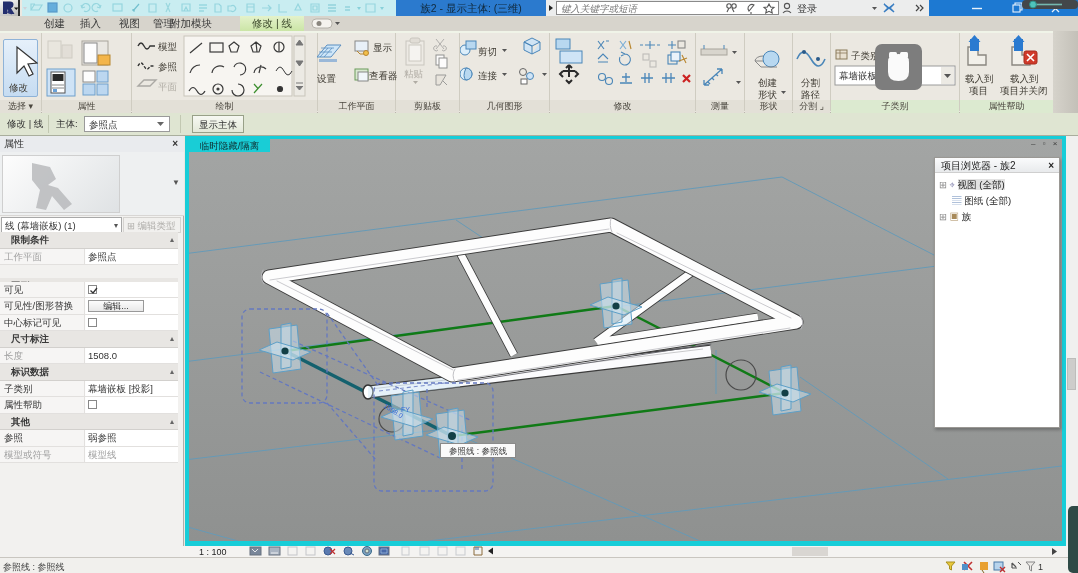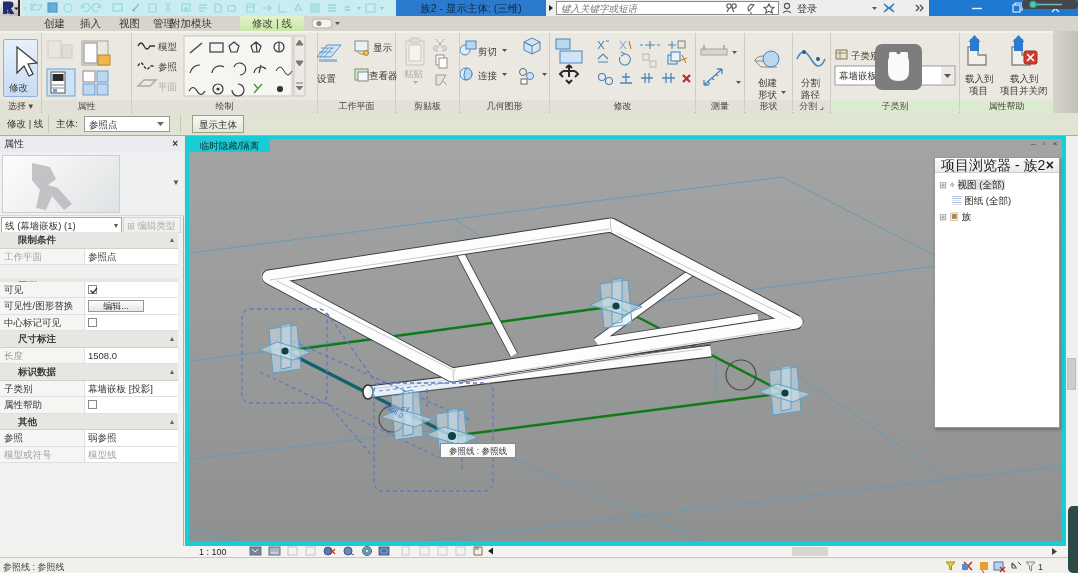--- a/index.html
+++ b/index.html
@@ -23,33 +23,33 @@
 .plabelg{background:#dcead0}
 .rtxt{position:absolute;font-size:9.5px;color:#3f3b33;white-space:nowrap}
 
 #optbar{left:0;top:113px;width:1078px;height:23px;background:#dfe5d2;border-bottom:1px solid #a9ae9d;font-size:9.5px;color:#333}
 
 #props{left:0;top:136px;width:184px;height:421px;background:#f2f1ef;border-right:1px solid #b0aeab;font-size:9.5px;color:#333}
 #props .hdr{position:absolute;left:0;top:0;width:184px;height:16px;background:#e9ebee;line-height:16px;padding-left:4px;font-size:10px}
 .prow{position:absolute;left:0;width:178px;height:16.5px;border-bottom:1px solid #e2e0de;background:#fdfdfd}
 .prow .lab{position:absolute;left:0;top:0;width:85px;height:100%;padding:2px 0 0 4px;background:#f6f5f4;border-right:1px solid #e2e0de}
 .prow .val{position:absolute;left:86px;top:0;right:0;height:100%;padding:2px 0 0 2px;background:#fff}
-.phead{position:absolute;left:0;width:178px;height:16.5px;background:#e8e6e3;border-bottom:1px solid #d2d0cd;font-weight:bold;padding:2px 0 0 18px;color:#3a3a3a}
+.phead{position:absolute;left:0;width:178px;height:16.5px;background:#e8e6e3;border-bottom:1px solid #d2d0cd;font-weight:bold;padding:2px 0 0 11px;color:#3a3a3a}
 .phead .chev{position:absolute;right:4px;top:3px;font-weight:normal;color:#666;font-size:8px}
 .cb{display:inline-block;width:9px;height:9px;border:1px solid #888;background:#fff;vertical-align:-1px}
 
 #vp{left:185px;top:136px;width:881px;height:410px;background:#17cdd8}
 #vpinner{position:absolute;left:4px;top:3px;right:4px;bottom:5px;background:linear-gradient(#a3a5a4,#8f9190)}
 #vctrl{left:180px;top:546px;width:898px;height:11px;background:#f4f3f1}
 #vscroll{left:1066px;top:136px;width:12px;height:410px;background:#f0f0ef}
 
 #status{left:0;top:557px;width:1078px;height:16px;background:#f1f0ed;border-top:1px solid #c9c6c0;font-size:9px;color:#3a3a3a}
 
 #pbrowser{left:934px;top:157px;width:126px;height:271px;background:#fff;border:1px solid #9a9894;box-shadow:1px 2px 3px rgba(0,0,0,.25);font-size:9.5px}
-#pbtitle{position:absolute;left:0;top:0;right:0;height:15px;background:linear-gradient(#fafbfc,#e8eaec);border-bottom:1px solid #cfcfcf;line-height:15px;padding-left:6px;color:#222;font-size:14px}
+#pbtitle{position:absolute;left:0;top:0;right:0;height:15px;background:linear-gradient(#fafbfc,#e8eaec);border-bottom:1px solid #cfcfcf;line-height:15px;padding-left:6px;color:#222;font-size:10px}
 .pbrow{position:absolute;left:0;width:100%;height:14px;line-height:14px;color:#222}
 </style></head>
 <body>
 <div id="app">
 
 <div class="abs" id="rlogo"></div>
 <div class="abs" id="qat"></div>
 <div class="abs" id="titleblue">族2 - 显示主体: (三维)</div>
 <div class="abs" id="srchwrap">
       <div id="srch">键入关键字或短语</div>

